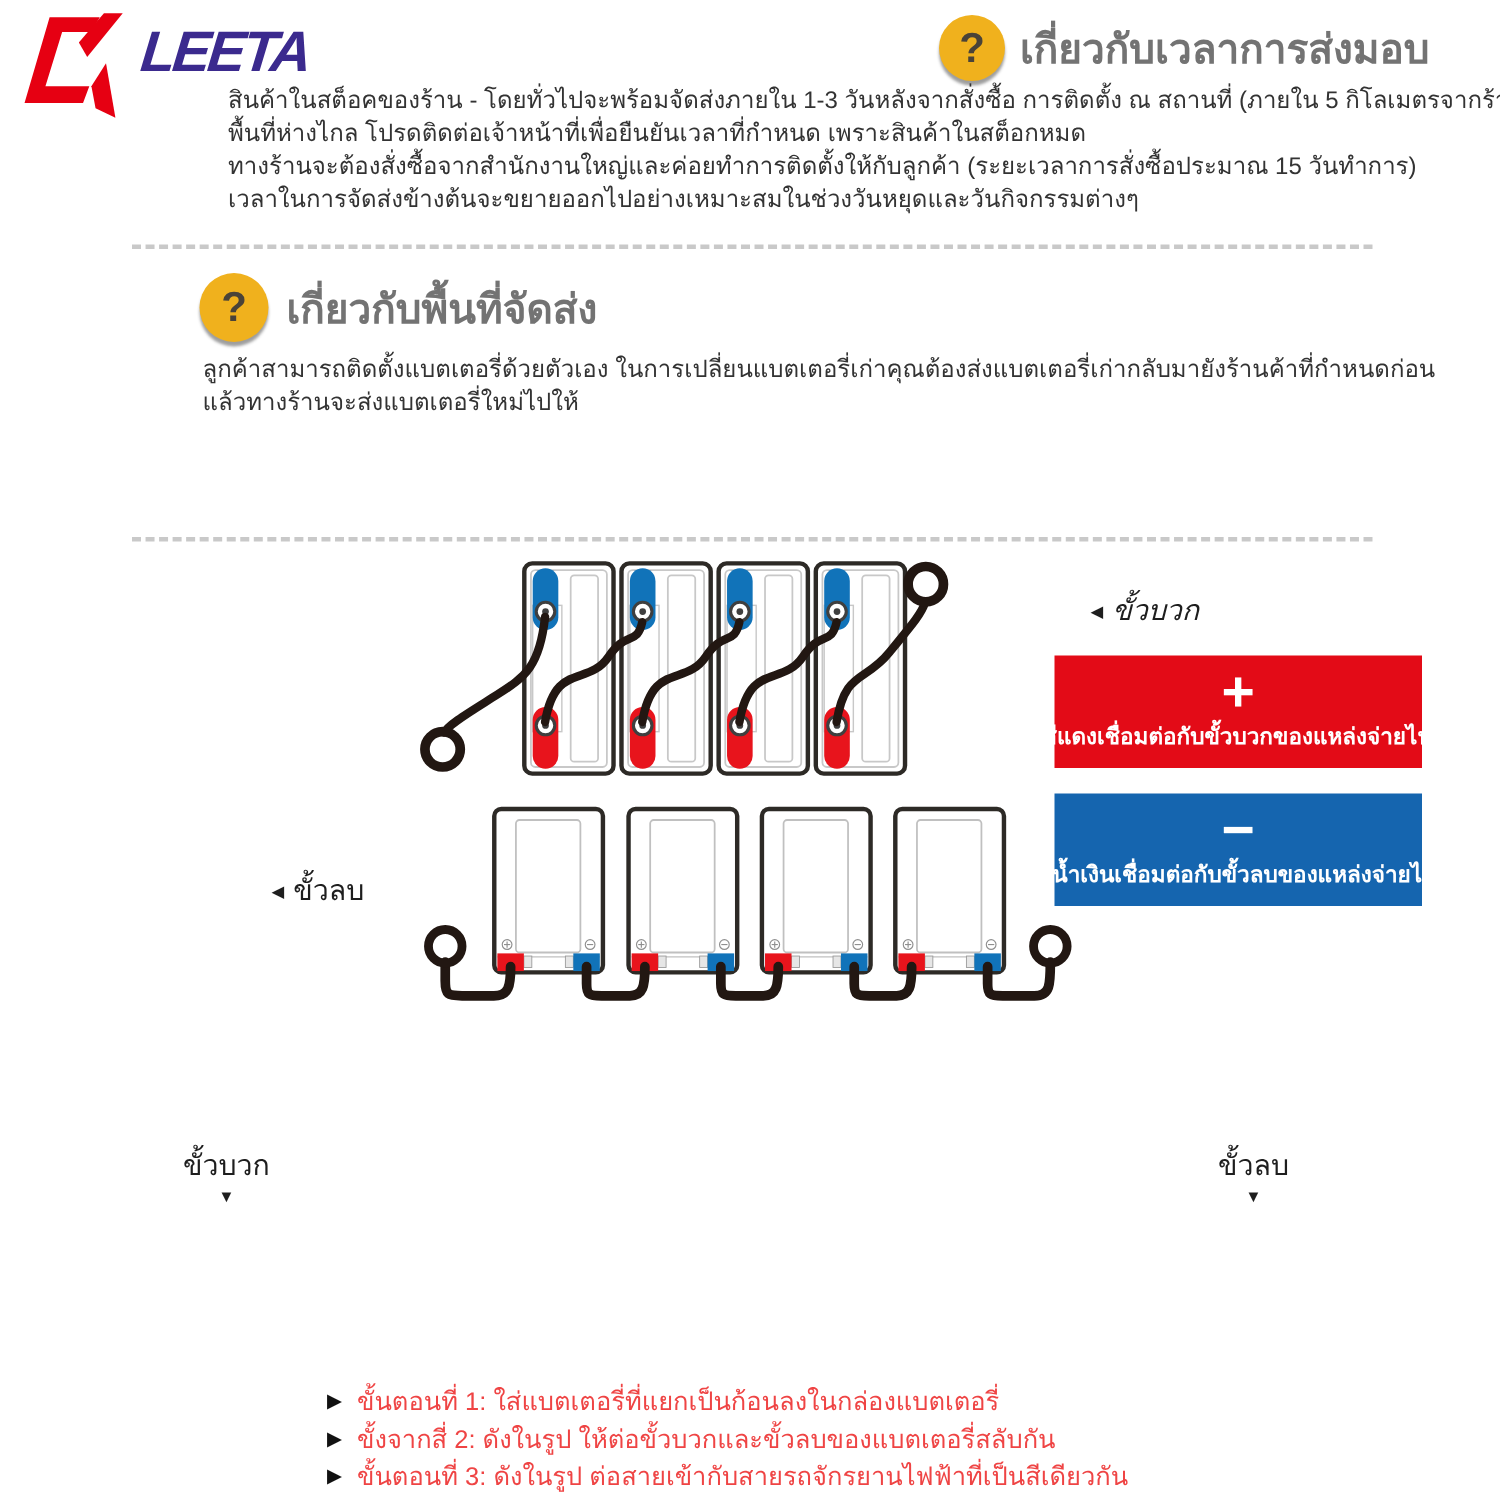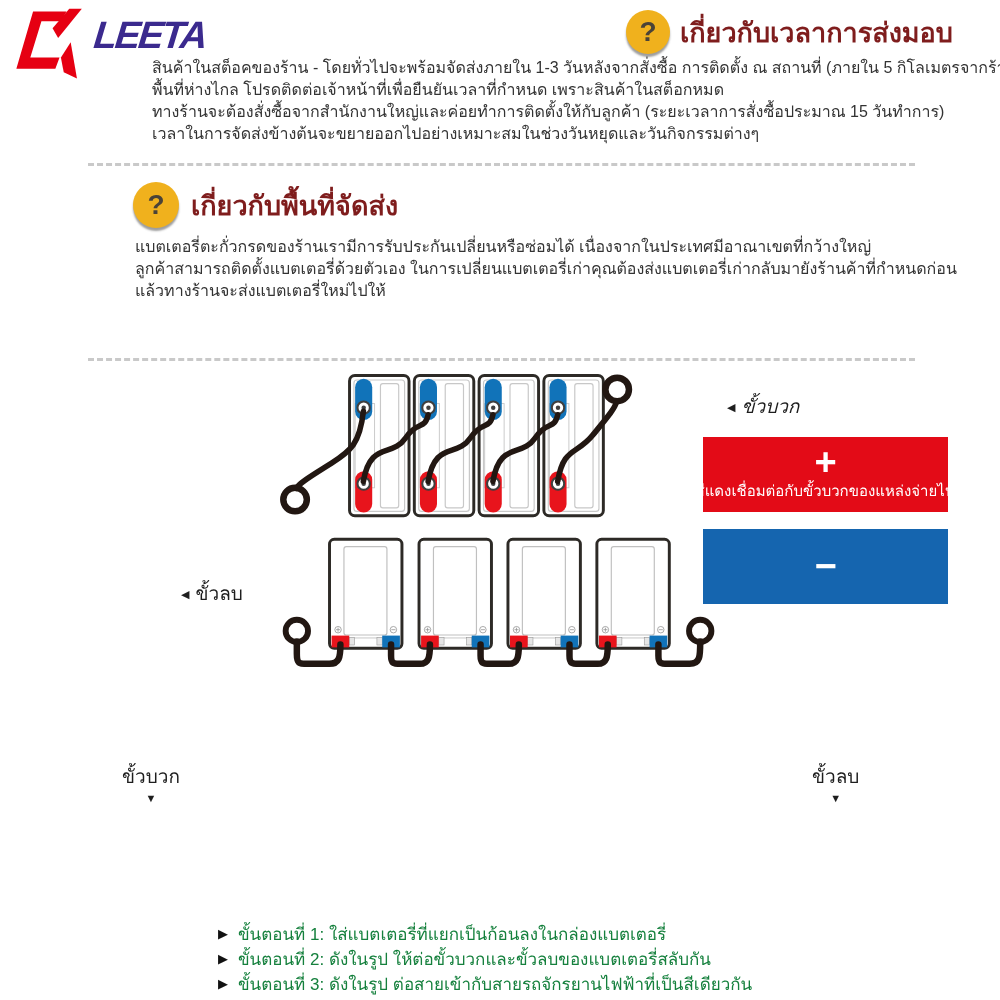--- a/index.html
+++ b/index.html
@@ -17,45 +17,45 @@
     color:#3b2a8e;transform:skewX(-6deg);
   }
   .h1-block{left:626px;top:10px;display:flex;align-items:center;gap:10px;}
   .qicon{
     width:44px;height:44px;border-radius:50%;background:#f0b11d;
     display:flex;align-items:center;justify-content:center;
     box-shadow:0 3px 2px rgba(40,40,40,.45);flex:0 0 auto;
   }
   .qicon span{font-size:28px;font-weight:900;color:#4a4338;}
   .qicon.small{width:46px;height:46px;}
-  .section-title{font-size:27px;font-weight:bold;color:#7f1d1d;white-space:nowrap;}
+  .section-title{font-size:27px;font-weight:bold;color:#737373;white-space:nowrap;}
   
   .para{font-size:16px;color:#333;}
   .para .pline{white-space:nowrap;height:22px;line-height:22px;}
   .p1{left:152px;top:57px;}
   .p2{left:135px;top:236px;}
   .divider{height:0;border-top:3px dashed #c9c9c9;left:88px;width:827px;}
   .h2-block{left:133px;top:182px;display:flex;align-items:center;gap:12px;}
   
   .dlabel{font-size:19px;color:#1e1e1e;white-space:nowrap;}
   .dlabel .arr{font-size:11px;margin-right:6px;vertical-align:2px;color:#1e1e1e;}
   .dlabel-v{font-size:19px;color:#1e1e1e;text-align:center;}
   .dlabel-v .arrd{display:block;font-size:11px;line-height:10px;margin-top:2px;color:#1e1e1e;}
   
   .legend{width:245px;height:75px;left:703px;display:flex;flex-direction:column;
     align-items:center;justify-content:center;color:#fff;}
   .legend-red{background:#e30b17;top:437px;}
   .legend-blue{background:#1565af;top:529px;}
   .legend .sym{font-size:38px;font-weight:900;line-height:30px;height:32px;}
-  .legend .txt{font-size:15px;font-weight:normal;white-space:nowrap;}
+  .legend .txt{font-size:15px;font-weight:bold;white-space:nowrap;}
   
   .steps{left:218px;top:921px;}
   .step{display:flex;align-items:center;height:25px;}
   .step .bullet{font-size:13px;color:#111;width:20px;flex:0 0 auto;}
-  .step .stext{font-size:17px;color:#15803d;white-space:nowrap;}
+  .step .stext{font-size:17px;color:#ef4444;white-space:nowrap;}
 </style>
 </head>
 <body>
 
 <div class="abs logo">
   <svg width="70" height="78" viewBox="0 0 100 112" style="position:absolute;left:0;top:2px;">
     <polygon points="30,8 78,8 70,22 42,22 26,74 68,74 62,90 6,90" fill="#e60012"></polygon>
     <polygon points="82,4 100,4 66,46 58,32" fill="#e60012"></polygon>
     <polygon points="70,74 84,52 93,104 74,95" fill="#e60012"></polygon>
   </svg>
@@ -79,21 +79,20 @@
 <div class="abs divider" style="top:163px;"></div>
 
 <div class="abs h2-block">
   <div class="qicon small">
     <span>?</span>
   </div>
   <div class="section-title">เกี่ยวกับพื้นที่จัดส่ง</div>
 </div>
 
 <div class="abs para p2">
-  <div class="pline">แบตเตอรี่ตะกั่วกรดของร้านเรามีการรับประกันเปลี่ยนหรือซ่อมได้ เนื่องจากในประเทศมีอาณาเขตที่กว้างใหญ่</div>
   <div class="pline">ลูกค้าสามารถติดตั้งแบตเตอรี่ด้วยตัวเอง ในการเปลี่ยนแบตเตอรี่เก่าคุณต้องส่งแบตเตอรี่เก่ากลับมายังร้านค้าที่กำหนดก่อน</div>
   <div class="pline">แล้วทางร้านจะส่งแบตเตอรี่ใหม่ไปให้</div>
 </div>
 
 <div class="abs divider" style="top:358px;"></div>
 
 <svg class="abs" style="left:0;top:370px;" width="1000" height="530" viewBox="0 370 1000 900">
   <defs>
 
     <g id="batt-top">
@@ -174,28 +173,29 @@
   <span>ขั้วลบ</span>
   <span class="arrd">▼</span>
 </div>
 
 <div class="abs legend legend-red">
   <div class="sym">+</div>
   <div class="txt">สีแดงเชื่อมต่อกับขั้วบวกของแหล่งจ่ายไฟ</div>
 </div>
 <div class="abs legend legend-blue">
   <div class="sym">−</div>
+  <div class="txt">สีน้ำเงินเชื่อมต่อกับขั้วลบของแหล่งจ่ายไฟ</div>
 </div>
 
 <div class="abs steps">
   <div class="step">
     <span class="bullet">▶</span>
     <span class="stext">ขั้นตอนที่ 1: ใส่แบตเตอรี่ที่แยกเป็นก้อนลงในกล่องแบตเตอรี่</span>
   </div>
   <div class="step">
     <span class="bullet">▶</span>
-    <span class="stext">ขั้นตอนที่ 2: ดังในรูป ให้ต่อขั้วบวกและขั้วลบของแบตเตอรี่สลับกัน</span>
+    <span class="stext">ขั้งจากสี่ 2: ดังในรูป ให้ต่อขั้วบวกและขั้วลบของแบตเตอรี่สลับกัน</span>
   </div>
   <div class="step">
     <span class="bullet">▶</span>
     <span class="stext">ขั้นตอนที่ 3: ดังในรูป ต่อสายเข้ากับสายรถจักรยานไฟฟ้าที่เป็นสีเดียวกัน</span>
   </div>
 </div>
 
 </body></html>

